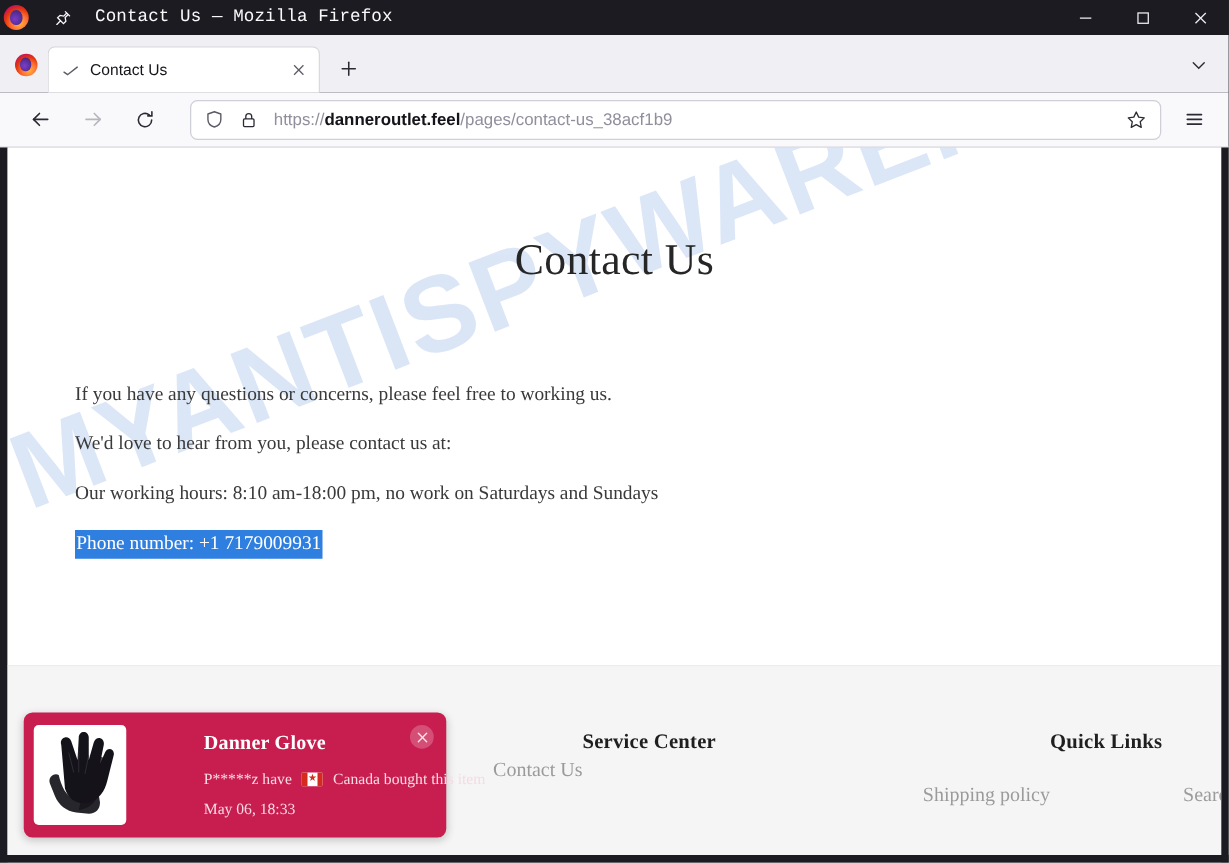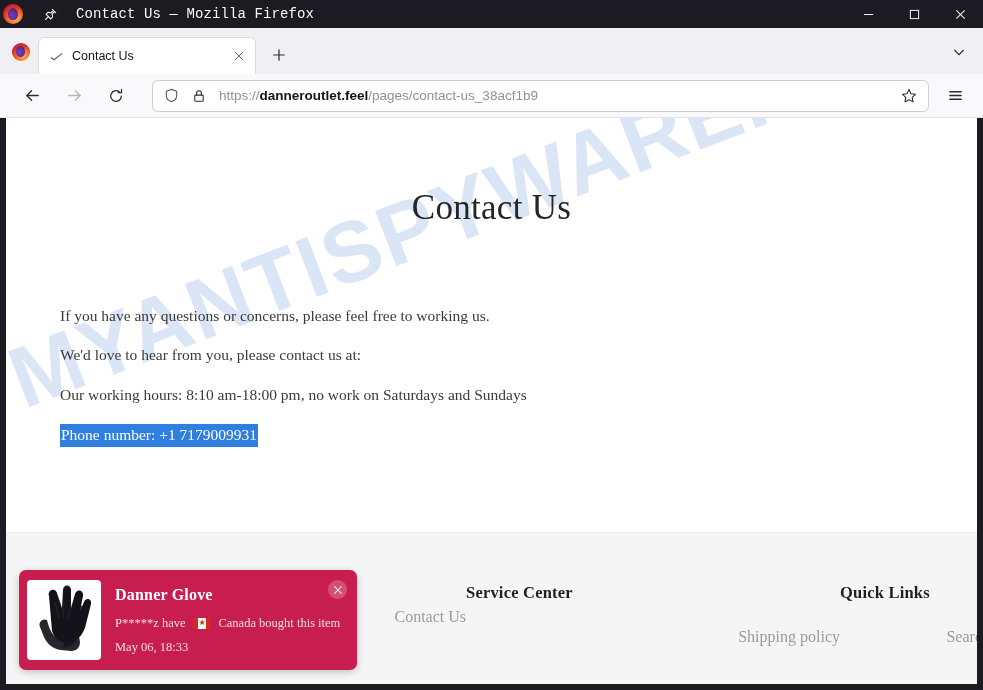--- a/index.html
+++ b/index.html
@@ -294,20 +294,21 @@
     position: absolute;
     left: 13px; bottom: 14px;
     width: 338px; height: 100px;
     background: #c81d4f;
     border-radius: 7px;
     display: flex;
     align-items: center;
     padding: 8px;
     z-index: 20;
     box-shadow: 0 2px 7px rgba(0,0,0,.22);
+    gap: 48px;
   }
   .popup-thumb {
     width: 74px; height: 80px;
     background: #ffffff;
     border-radius: 4px;
     flex: 0 0 auto;
     display: flex; align-items: center; justify-content: center;
     overflow: hidden;
   }
   .popup-body { padding-left: 14px; flex: 1 1 auto; min-width: 0; }

